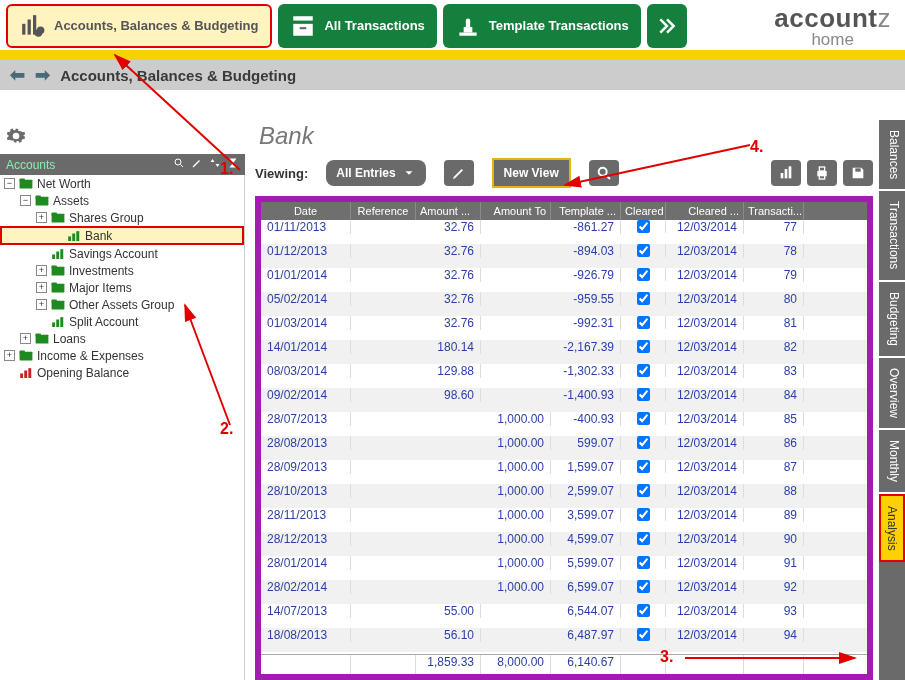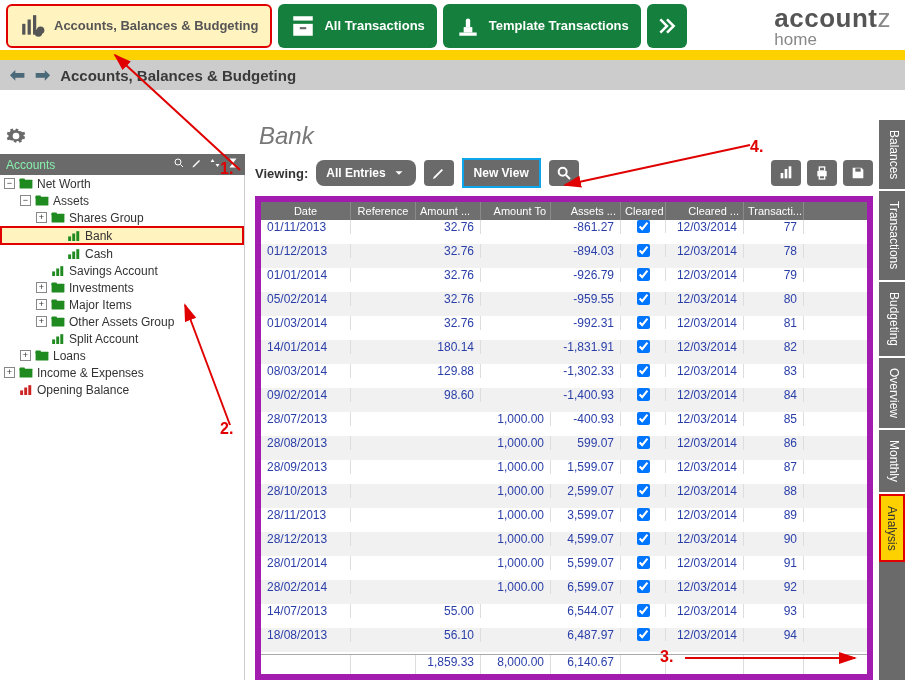--- a/index.html
+++ b/index.html
@@ -39,21 +39,21 @@
     background: #fff3c0;
     color: #555;
     border: 2px solid #e00000;
   }
   .top-btn svg { width: 26px; height: 26px; fill: currentColor; }
   .top-btn .lbl { text-align: center; font-weight: bold; }
   .top-btn.small { padding: 4px 10px; }
   .top-btn.small svg { width: 20px; height: 20px; }
   .brand {
     margin-left: auto;
-    text-align: left;
+    text-align: center;
     color: #777;
     padding-right: 8px;
     display:flex; flex-direction:column; justify-content:center;
   }
   .brand .logo { font-size: 26px; letter-spacing: .5px; }
   .brand .logo .heavy { font-weight: 700; color:#555; }
   .brand .logo .light { font-weight: 300; color:#888; }
   .brand .sub { font-size: 17px; color:#888; margin-top:-4px; }
 
   .gold-bar { height: 10px; background: #fdd100; }
@@ -105,29 +105,29 @@
   .folder-green svg rect{fill:#1f8a1f;}
   .chart-ico svg rect{fill:#1f8a1f;}
   .chart-red svg rect{fill:#cc2222;}
   .tree-row.selected{ background:#fff3c0; border:2px solid #e00000; padding-left:2px; height:19px;}
 
   
   .main-col{ flex:1; display:flex; flex-direction:column; padding:0 6px 0 10px; position:relative;}
   .section-title{
     font-size:24px; font-style:italic; color:#777; margin:2px 0 8px 4px;
   }
-  .view-toolbar{ display:flex; align-items:center; gap:8px; margin-bottom:8px;}
+  .view-toolbar{ display:flex; align-items:center; gap:18px; margin-bottom:8px;}
   .view-label{ font-size:13px; color:#333; font-weight:bold;}
   .pill{
     background:#6a6a6a; color:#fff; border-radius:8px;
     display:flex; align-items:center; justify-content:center;
     height:26px; padding:0 10px; font-size:12px; font-weight:bold;
     cursor:pointer; gap:6px;
   }
-  .pill.newview{ border:2px solid #0ea5e9; border-radius:0; height:30px;}
+  .pill.newview{ border:2px solid #eab308; border-radius:0; height:30px;}
   .pill svg{width:14px;height:14px;fill:#fff;}
   .icon-btn{
     background:#6a6a6a; border-radius:4px; width:30px;height:26px;
     display:flex;align-items:center;justify-content:center;cursor:pointer;
   }
   .icon-btn svg{width:16px;height:16px;fill:#fff;}
   .right-icons{ margin-left:auto; display:flex; gap:6px;}
 
   
   .table-wrap{ flex:1; border:6px solid #a21caf; overflow:hidden; display:flex; flex-direction:column;}
@@ -266,29 +266,20 @@
         </div>
         <div class="tree-row selected" style="padding-left: 50px;">
           <span class="sp"></span>
           <span class="folder-ico chart-ico"><svg viewBox="0 0 24 20">
               <rect x="2" y="11" width="5" height="8"></rect>
               <rect x="9" y="6" width="5" height="13"></rect>
               <rect x="16" y="2" width="5" height="17"></rect>
             </svg></span>
           <span>Bank</span>
         </div>
-        <div class="tree-row" style="padding-left: 52px;">
-          <span class="sp"></span>
-          <span class="folder-ico chart-ico"><svg viewBox="0 0 24 20">
-              <rect x="2" y="11" width="5" height="8"></rect>
-              <rect x="9" y="6" width="5" height="13"></rect>
-              <rect x="16" y="2" width="5" height="17"></rect>
-            </svg></span>
-          <span>Cash</span>
-        </div>
         <div class="tree-row" style="padding-left: 36px;">
           <span class="sp"></span>
           <span class="folder-ico chart-ico"><svg viewBox="0 0 24 20">
               <rect x="2" y="11" width="5" height="8"></rect>
               <rect x="9" y="6" width="5" height="13"></rect>
               <rect x="16" y="2" width="5" height="17"></rect>
             </svg></span>
           <span>Savings Account</span>
         </div>
         <div class="tree-row" style="padding-left: 36px;">
@@ -399,21 +390,21 @@
           </span>
       </span>
     </div>
 
     <div class="table-wrap">
       <div class="thead" id="thead">
           <div class="th c-date">Date</div>
           <div class="th c-ref">Reference</div>
           <div class="th c-af">Amount ...</div>
           <div class="th c-at">Amount To</div>
-          <div class="th c-run">Assets ...</div>
+          <div class="th c-run">Template ...</div>
           <div class="th c-clr">Cleared</div>
           <div class="th c-cld">Cleared ...</div>
           <div class="th c-trn">Transacti...</div>
         </div>
       <div class="tbody" id="tbody">
           <div class="tr">
             <div class="td c-date ">01/11/2013</div>
             <div class="td c-ref "></div>
             <div class="td c-af num">32.76</div>
             <div class="td c-at num"></div>
@@ -470,21 +461,21 @@
               <input type="checkbox" checked="" style="">
             </div>
             <div class="td c-cld num">12/03/2014</div>
             <div class="td c-trn num">81</div>
           </div>
           <div class="tr">
             <div class="td c-date ">14/01/2014</div>
             <div class="td c-ref "></div>
             <div class="td c-af num">180.14</div>
             <div class="td c-at num"></div>
-            <div class="td c-run num">-1,831.91</div>
+            <div class="td c-run num">-2,167.39</div>
             <div class="td c-clr center">
               <input type="checkbox" checked="" style="">
             </div>
             <div class="td c-cld num">12/03/2014</div>
             <div class="td c-trn num">82</div>
           </div>
           <div class="tr">
             <div class="td c-date ">08/03/2014</div>
             <div class="td c-ref "></div>
             <div class="td c-af num">129.88</div>

